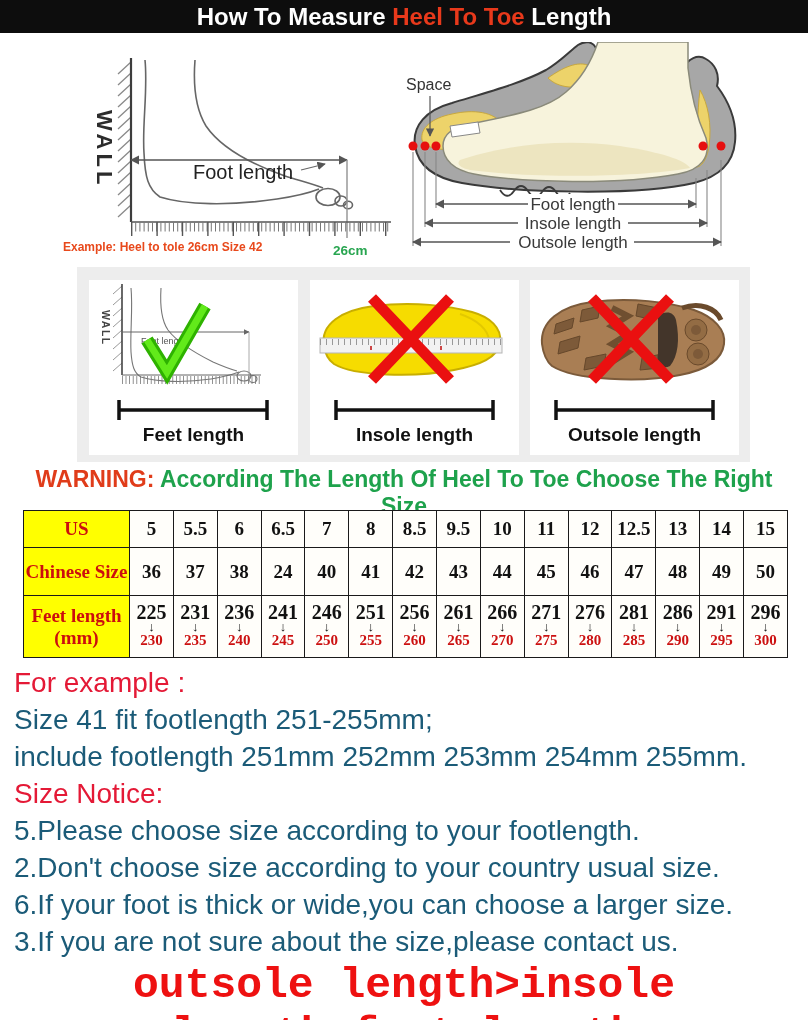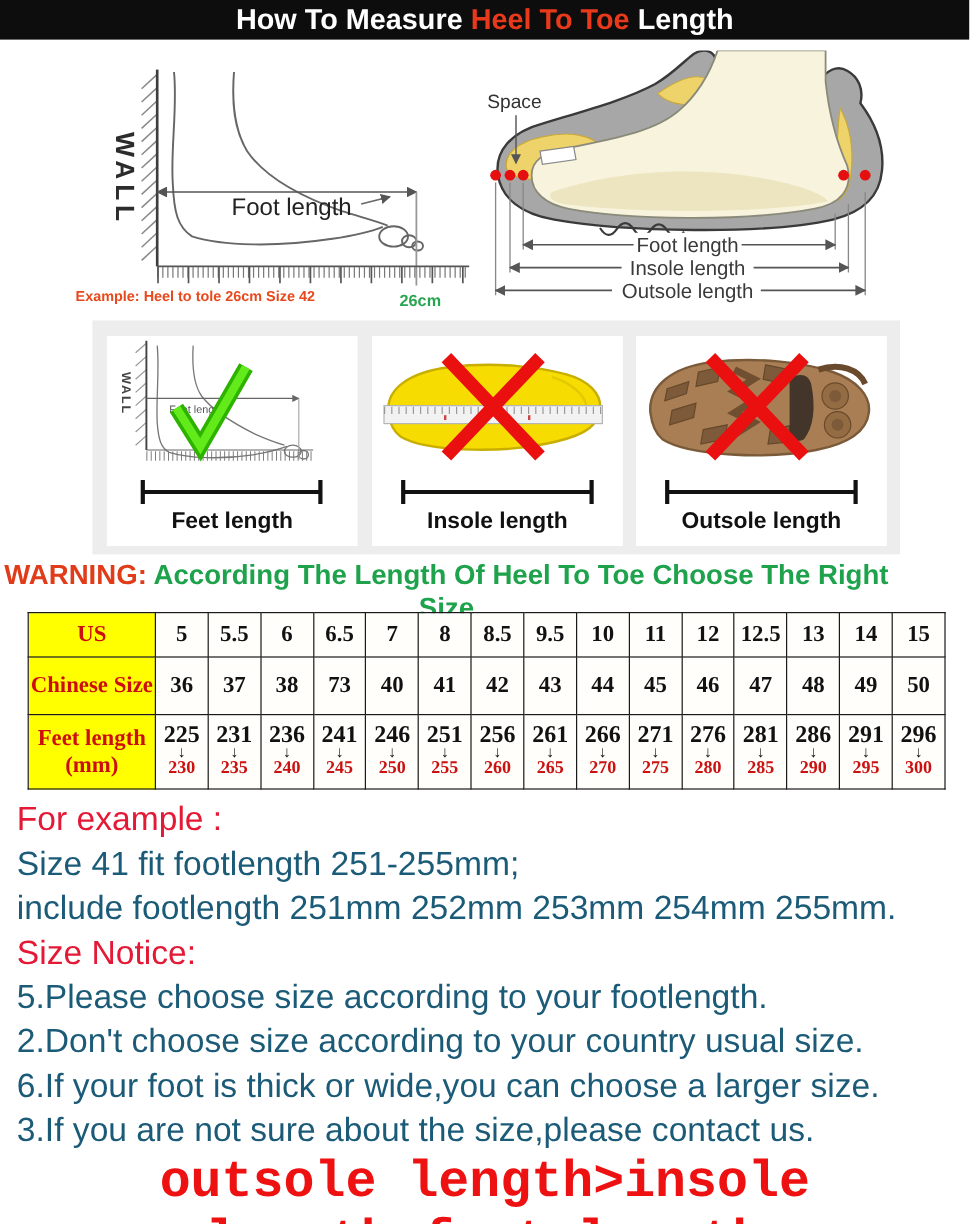--- a/index.html
+++ b/index.html
@@ -20,21 +20,21 @@
   .panel-wrap{position:absolute;left:77px;top:267px;width:673px;height:195px;background:#ededed;}
   .panel{position:absolute;top:13px;width:209px;height:175px;background:#ffffff;
          display:flex;flex-direction:column;align-items:center;}
   .panel .art{width:209px;height:118px;display:block;}
   .panel .bracket{width:209px;height:24px;display:block;}
   .panel .plabel{font-size:19px;font-weight:bold;color:#111;margin-top:2px;}
   #panel-feet{left:12px;} #panel-insole{left:233px;} #panel-outsole{left:453px;}
 
   
   .warning{position:absolute;left:0;top:466px;width:744px;text-align:center;
-           font-size:23px;font-weight:bold;}
+           font-size:23px;font-weight:bold;padding-left:32px;}
   .warning .w1{color:#e03c1a;} .warning .w2{color:#1ea24c;}
 
   
   #size-table{position:absolute;left:23px;top:510px;width:765px;border-collapse:collapse;
               table-layout:fixed;font-family:"Liberation Serif",serif;}
   #size-table td{border:1.4px solid #1a1a1a;text-align:center;vertical-align:middle;
                  background:#fffefa;padding:0;}
   #size-table td.lbl{width:105px;background:#ffff00;color:#cc0e0e;font-weight:bold;font-size:19px;}
   #size-table tr.r1{height:37px;} #size-table tr.r2{height:48px;} #size-table tr.r3{height:62px;}
   #size-table td.num{font-weight:bold;font-size:19px;color:#111;}
@@ -253,21 +253,21 @@
           <td class="num">12.5</td>
           <td class="num">13</td>
           <td class="num">14</td>
           <td class="num">15</td>
         </tr>
     <tr class="r2" id="row-cn">
       <td class="lbl">Chinese Size</td>
     <td class="num">36</td>
           <td class="num">37</td>
           <td class="num">38</td>
-          <td class="num">73</td>
+          <td class="num">24</td>
           <td class="num">40</td>
           <td class="num">41</td>
           <td class="num">42</td>
           <td class="num">43</td>
           <td class="num">44</td>
           <td class="num">45</td>
           <td class="num">46</td>
           <td class="num">47</td>
           <td class="num">48</td>
           <td class="num">49</td>

